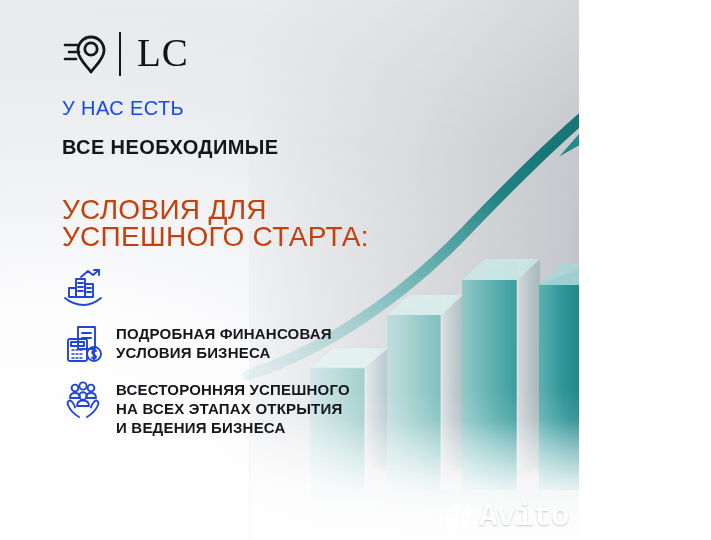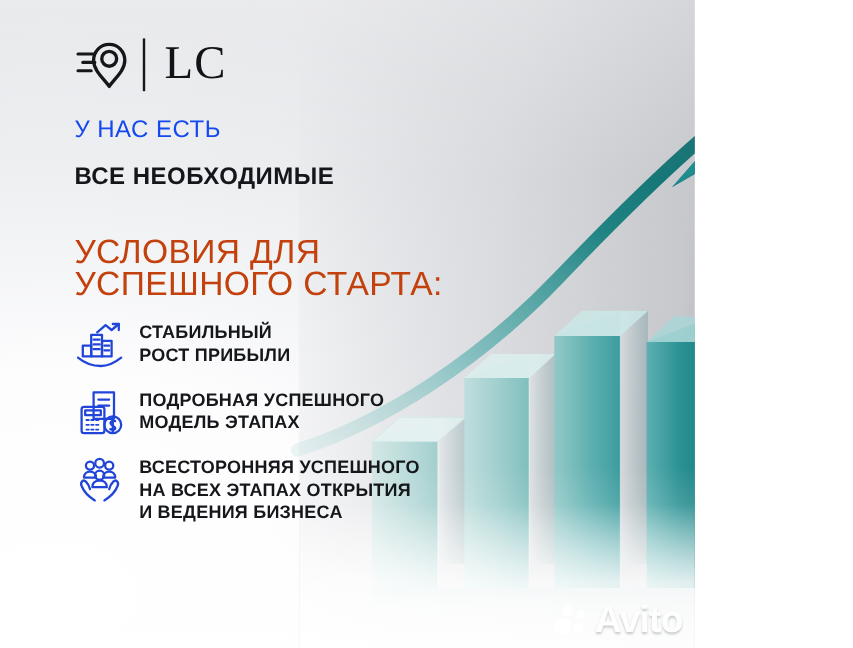--- a/index.html
+++ b/index.html
@@ -86,20 +86,21 @@
   .bullet-text{padding-top:2px;}
   .bullet-line{
     font-size:15px;font-weight:bold;color:#15171b;letter-spacing:.2px;
     line-height:19px;white-space:nowrap;
   }
 
   
   .avito{
     position:absolute;right:10px;bottom:8px;display:flex;align-items:flex-end;gap:5px;
     opacity:.92;
+    font-family:Liberation Mono, monospace;
   }
   .avito-text{
     font-size:31px;font-weight:bold;color:#ffffff;letter-spacing:-.6px;line-height:31px;
     text-shadow:0 1px 2px rgba(120,130,135,.45);
   }
 </style>
 </head>
 <body>
 
 <div class="stage">
@@ -285,24 +286,20 @@
           <line x1="16" y1="16" x2="21" y2="16"></line>
           <line x1="16" y1="20" x2="21" y2="20"></line>
           <line x1="16" y1="24" x2="21" y2="24"></line>
           <line x1="25" y1="21" x2="29" y2="21"></line>
           <line x1="25" y1="25" x2="29" y2="25"></line>
           <polyline points="19,10 26,4 31,8 37,3"></polyline>
           <polyline points="32,3 37,3 37,8"></polyline>
           <path d="M3,31 C9,36 16,38 22,38 C28,38 34,35 39,31"></path>
         </g>
       </svg>
-      <div class="bullet-text">
-        <div class="bullet-line">СТАБИЛЬНЫЙ</div>
-        <div class="bullet-line">РОСТ ПРИБЫЛИ</div>
-      </div>
     </div>
 
     <div class="bullet">
       <svg class="bullet-icon" viewBox="0 0 42 42">
         <g fill="none" stroke="#2145d8" stroke-width="1.9" stroke-linejoin="round" stroke-linecap="round">
           <path d="M16,4 L33,4 L33,26 L24,26 L16,26 Z"></path>
           <line x1="20" y1="10" x2="29" y2="10"></line>
           <line x1="20" y1="15" x2="29" y2="15"></line>
           <rect x="6" y="16" width="19" height="22" rx="2"></rect>
           <rect x="9" y="19" width="13" height="4"></rect>
@@ -316,22 +313,22 @@
             <line x1="10" y1="35" x2="12" y2="35"></line>
               <line x1="14" y1="35" x2="16" y2="35"></line>
               <line x1="18" y1="35" x2="20" y2="35"></line>
           </g>
           <circle cx="32" cy="31" r="7"></circle>
           <path d="M34,28 C31,27 29.5,29 30.5,30.5 C31.5,32 33.5,32 34,33.5 C34.3,35 32,35.6 30,34.6"></path>
           <line x1="32" y1="25.5" x2="32" y2="36.5"></line>
         </g>
       </svg>
       <div class="bullet-text">
-        <div class="bullet-line">ПОДРОБНАЯ УСПЕШНОГО</div>
-        <div class="bullet-line">МОДЕЛЬ ЭТАПАХ</div>
+        <div class="bullet-line">ПОДРОБНАЯ ФИНАНСОВАЯ</div>
+        <div class="bullet-line">УСЛОВИЯ БИЗНЕСА</div>
       </div>
     </div>
 
     <div class="bullet">
       <svg class="bullet-icon" viewBox="0 0 42 42">
         <g fill="none" stroke="#2145d8" stroke-width="1.9" stroke-linejoin="round" stroke-linecap="round">
           <circle cx="13" cy="9" r="3.4"></circle>
           <circle cx="21" cy="7" r="3.6"></circle>
           <circle cx="29" cy="9" r="3.4"></circle>
           <path d="M8,19 C8,15.6 10.3,14 13,14 C15.7,14 18,15.6 18,19 Z"></path>

